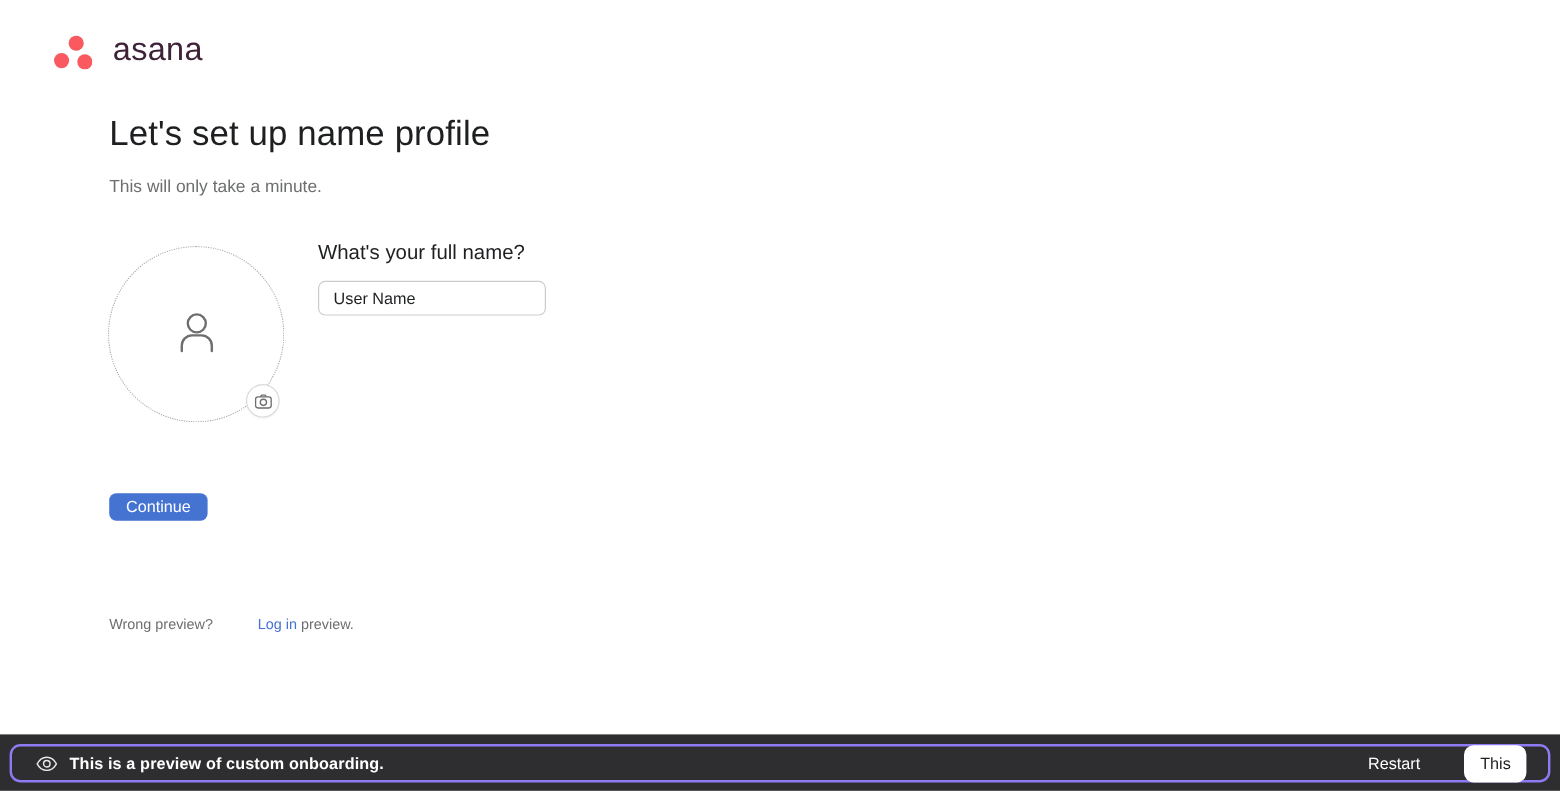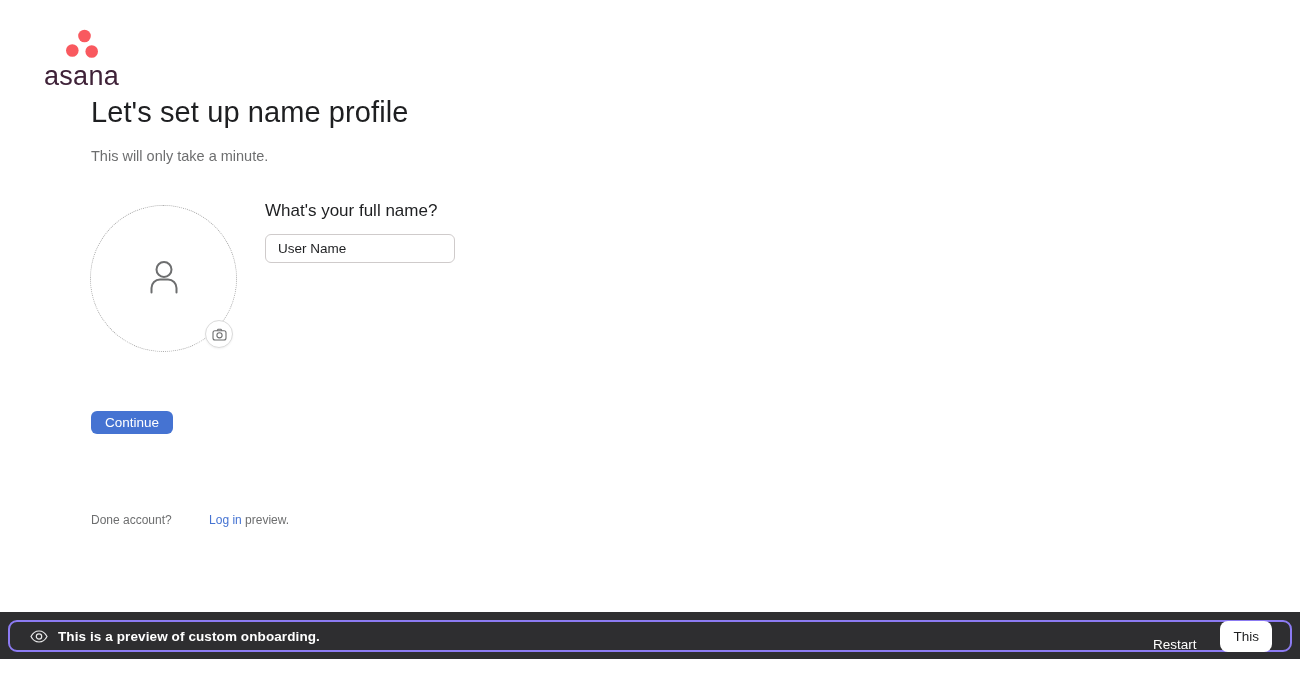--- a/index.html
+++ b/index.html
@@ -15,21 +15,21 @@
   *{box-sizing:border-box;}
   html,body{margin:0;padding:0;}
   body{
     width:1300px;height:673px;position:relative;overflow:hidden;
     background:#ffffff;
     font-family:"Liberation Sans", sans-serif;
     color:var(--text-dark);
   }
 
   
-  .logo{position:absolute;left:44px;top:26px;display:flex;align-items:center;gap:4px;flex-direction:column;}
+  .logo{position:absolute;left:44px;top:26px;display:flex;align-items:center;gap:17px;}
   .logo-text{font-size:27px;font-weight:500;color:var(--brand-wordmark);letter-spacing:.3px;line-height:1;padding-bottom:3px;}
 
   
   .page-title{position:absolute;left:91px;top:96px;margin:0;font-size:29px;font-weight:500;color:var(--text-dark);letter-spacing:.1px;}
   .page-subtitle{position:absolute;left:91px;top:148px;margin:0;font-size:14.5px;color:var(--text-gray);}
 
   
   .profile-row{position:absolute;left:90px;top:205px;display:flex;align-items:flex-start;}
   .avatar{
     width:147px;height:147px;border-radius:50%;
@@ -65,21 +65,21 @@
   
   .preview-bar{position:absolute;left:0;top:612px;width:1300px;height:47px;background:var(--bar-bg);}
   .preview-frame{
     position:absolute;left:8px;right:8px;top:8px;bottom:7px;
     border:2px solid var(--preview-purple);border-radius:9px;
     display:flex;align-items:center;justify-content:space-between;
     padding:0 18px 0 20px;
   }
   .preview-left{display:flex;align-items:center;gap:10px;}
   .preview-message{color:#fff;font-size:13.5px;font-weight:600;letter-spacing:.1px;}
-  .preview-right{display:flex;align-items:flex-end;gap:24px;}
+  .preview-right{display:flex;align-items:center;gap:37px;}
   .restart-btn{
     background:transparent;border:none;color:#fff;font-size:13.5px;font-weight:500;
     font-family:"Liberation Sans", sans-serif;cursor:pointer;padding:0;
   }
   .done-btn{
     background:#fff;color:var(--text-dark);border:none;border-radius:8px;
     height:31px;padding:0 13px;font-size:13.5px;font-weight:500;
     font-family:"Liberation Sans", sans-serif;cursor:pointer;
   }
 </style>
@@ -119,21 +119,21 @@
     </button>
   </div>
   <div class="name-col">
     <p class="name-question">What's your full name?</p>
     <input class="name-input" type="text" value="User Name" style="">
   </div>
 </div>
 
 <button class="continue-btn">Continue</button>
 
-<p class="wrong-account"><span>Done account? </span><a class="login-link">Log in</a><span> preview.</span></p>
+<p class="wrong-account"><span>Wrong preview? </span><a class="login-link">Log in</a><span> preview.</span></p>
 
 <div class="preview-bar">
   <div class="preview-frame">
     <div class="preview-left">
       <span style="display:flex;">
         <svg width="18" height="13" viewBox="0 0 18 13" fill="none" stroke="#E9E9EA" stroke-width="1.2">
           <path d="M1 6.5 C3.2 2.2 6 1 9 1 C12 1 14.8 2.2 17 6.5 C14.8 10.8 12 12 9 12 C6 12 3.2 10.8 1 6.5 Z"></path>
           <circle cx="9" cy="6.5" r="2.7"></circle>
         </svg>
       </span>

